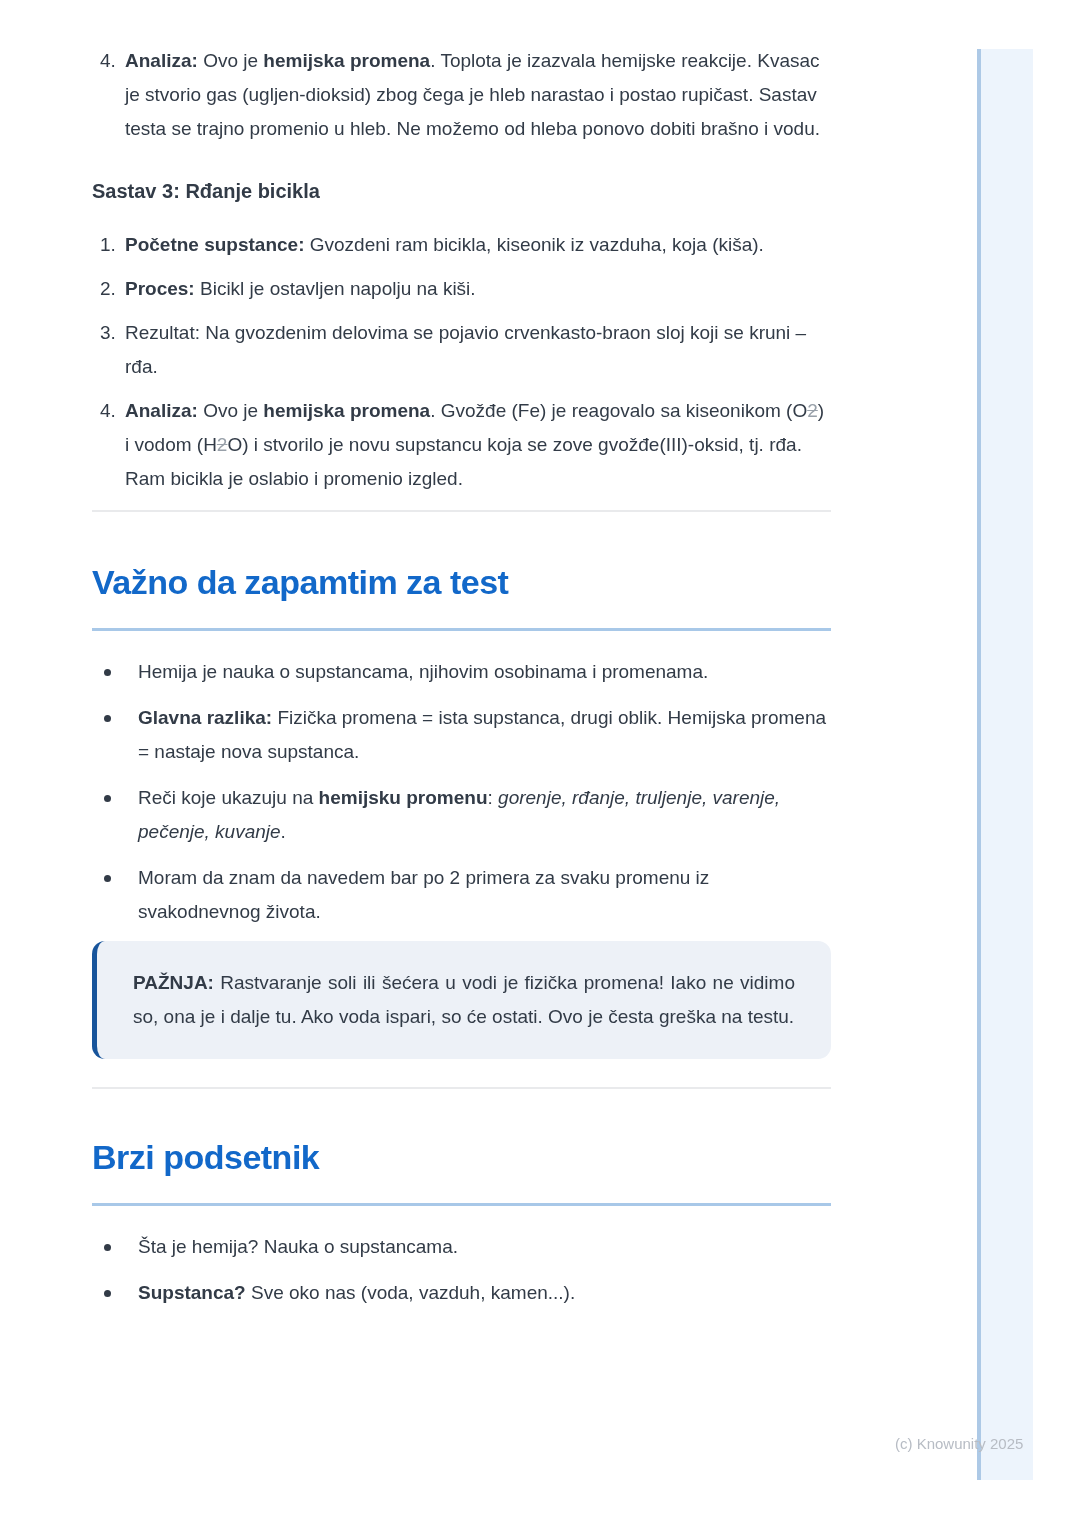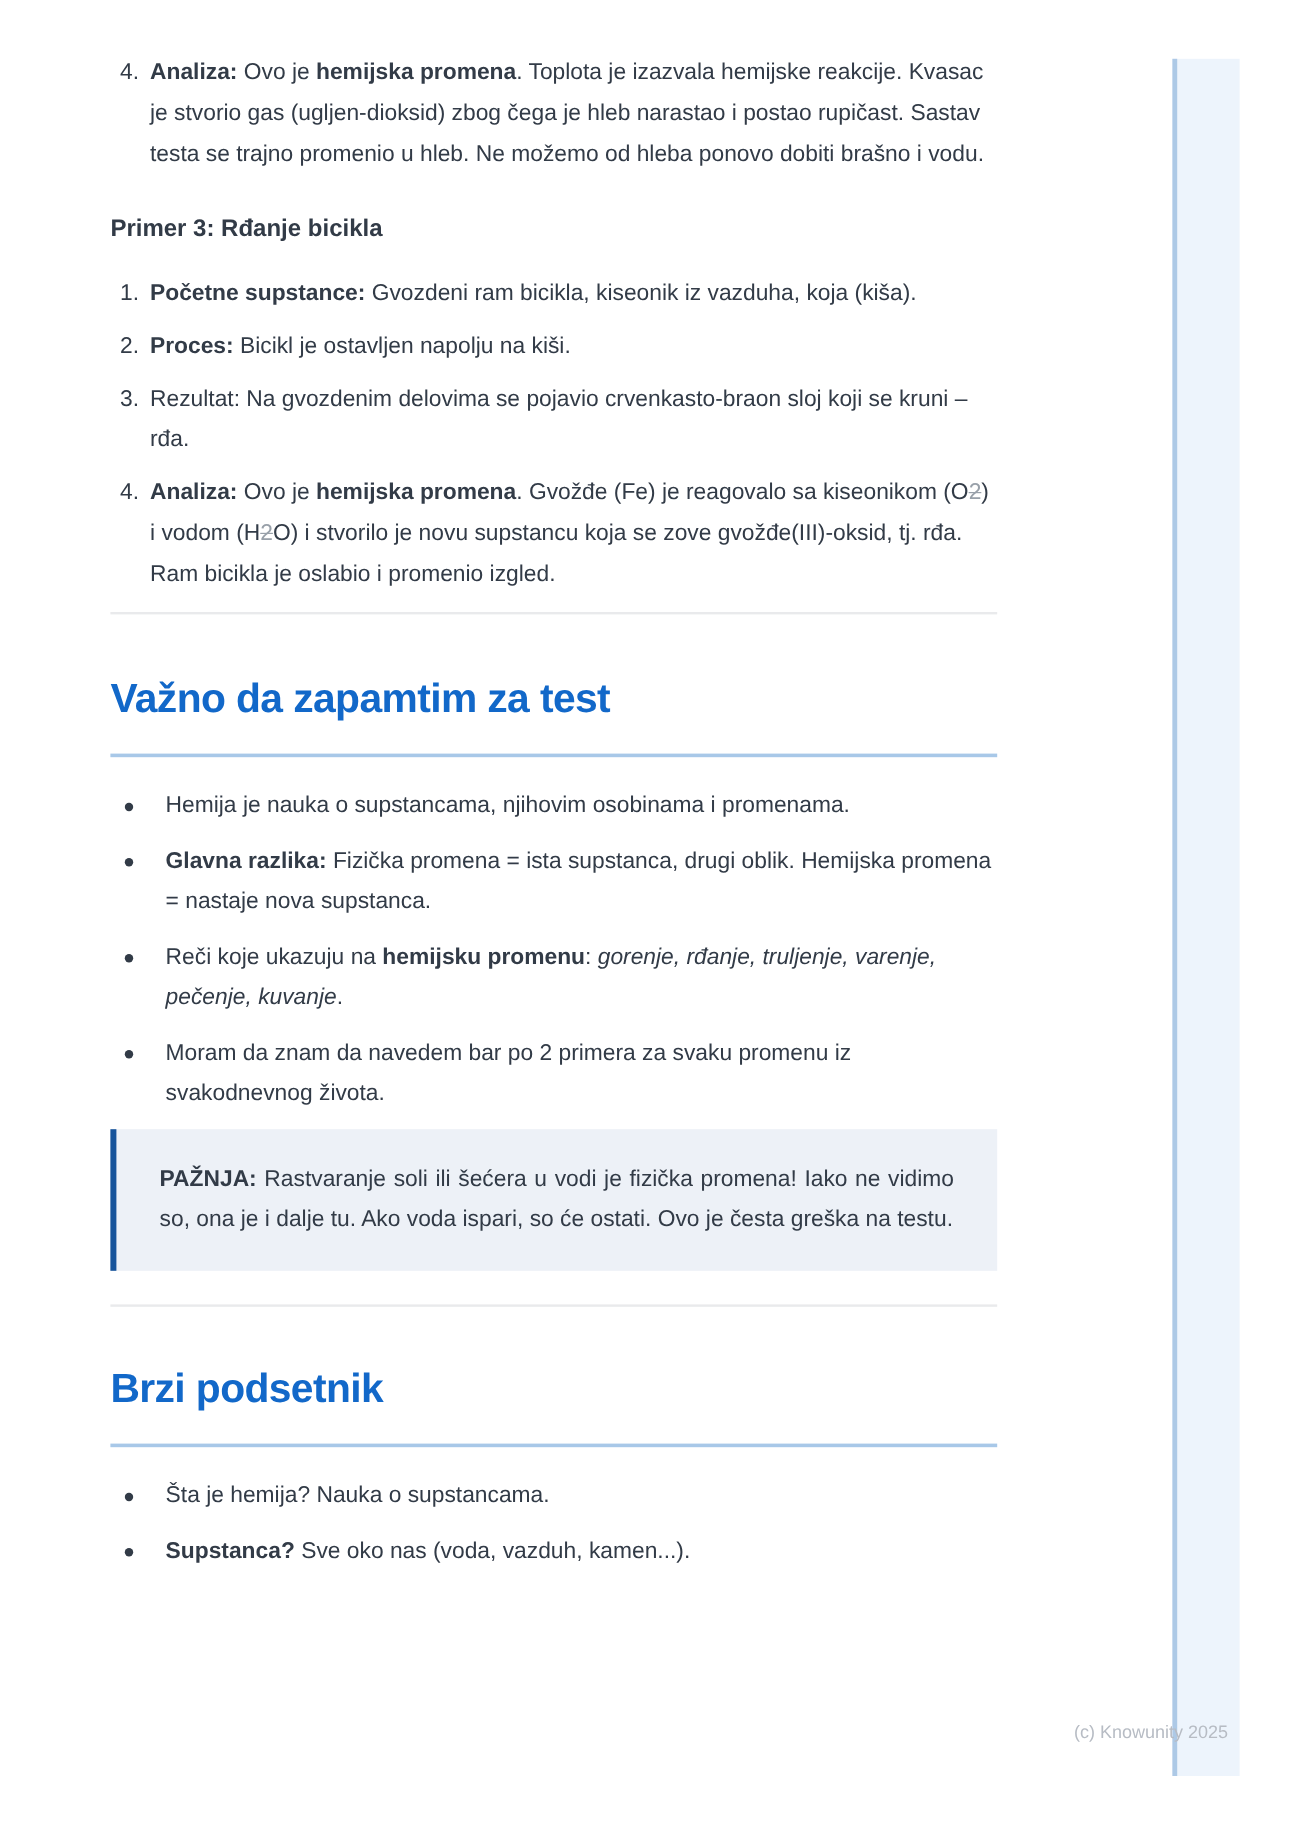--- a/index.html
+++ b/index.html
@@ -65,21 +65,21 @@
     margin: 48px 0 0 0;
     padding-bottom: 24px;
     border-bottom: 3px solid var(--underline-blue);
   }
   .bullets { margin-top: 24px; }
   .bullets-bottom { margin-top: 24px; }
 
   .callout {
     background: var(--callout-bg);
     border-left: 5px solid var(--callout-border);
-    border-radius: 0;
+    border-radius: 13px;
     padding: 25px 36px;
     margin-top: 10px;
     text-align: justify;
   }
 
   .strike {
     color: var(--strike);
     text-decoration: line-through;
     text-decoration-color: var(--strike);
   }
@@ -108,21 +108,21 @@
 </head>
 <body>
 
 <div class="doc">
 
   <div class="li-row">
     <span class="li-num">4.</span>
     <div class="li-body"><span style="font-weight: 700;">Analiza:</span><span> Ovo je </span><span style="font-weight: 700;">hemijska promena</span><span>. Toplota je izazvala hemijske reakcije. Kvasac je stvorio gas (ugljen-dioksid) zbog čega je hleb narastao i postao rupičast. Sastav testa se trajno promenio u hleb. Ne možemo od hleba ponovo dobiti brašno i vodu.</span></div>
   </div>
 
-  <div class="subheading">Primer 3: Rđanje bicikla</div>
+  <div class="subheading">Sastav 3: Rđanje bicikla</div>
 
   <div>
     <div class="li-row">
       <span class="li-num">1.</span>
       <div class="li-body"><span style="font-weight: 700;">Početne supstance:</span><span> Gvozdeni ram bicikla, kiseonik iz vazduha, koja (kiša).</span></div>
     </div>
     <div class="li-row">
       <span class="li-num">2.</span>
       <div class="li-body"><span style="font-weight: 700;">Proces:</span><span> Bicikl je ostavljen napolju na kiši.</span></div>
     </div>

